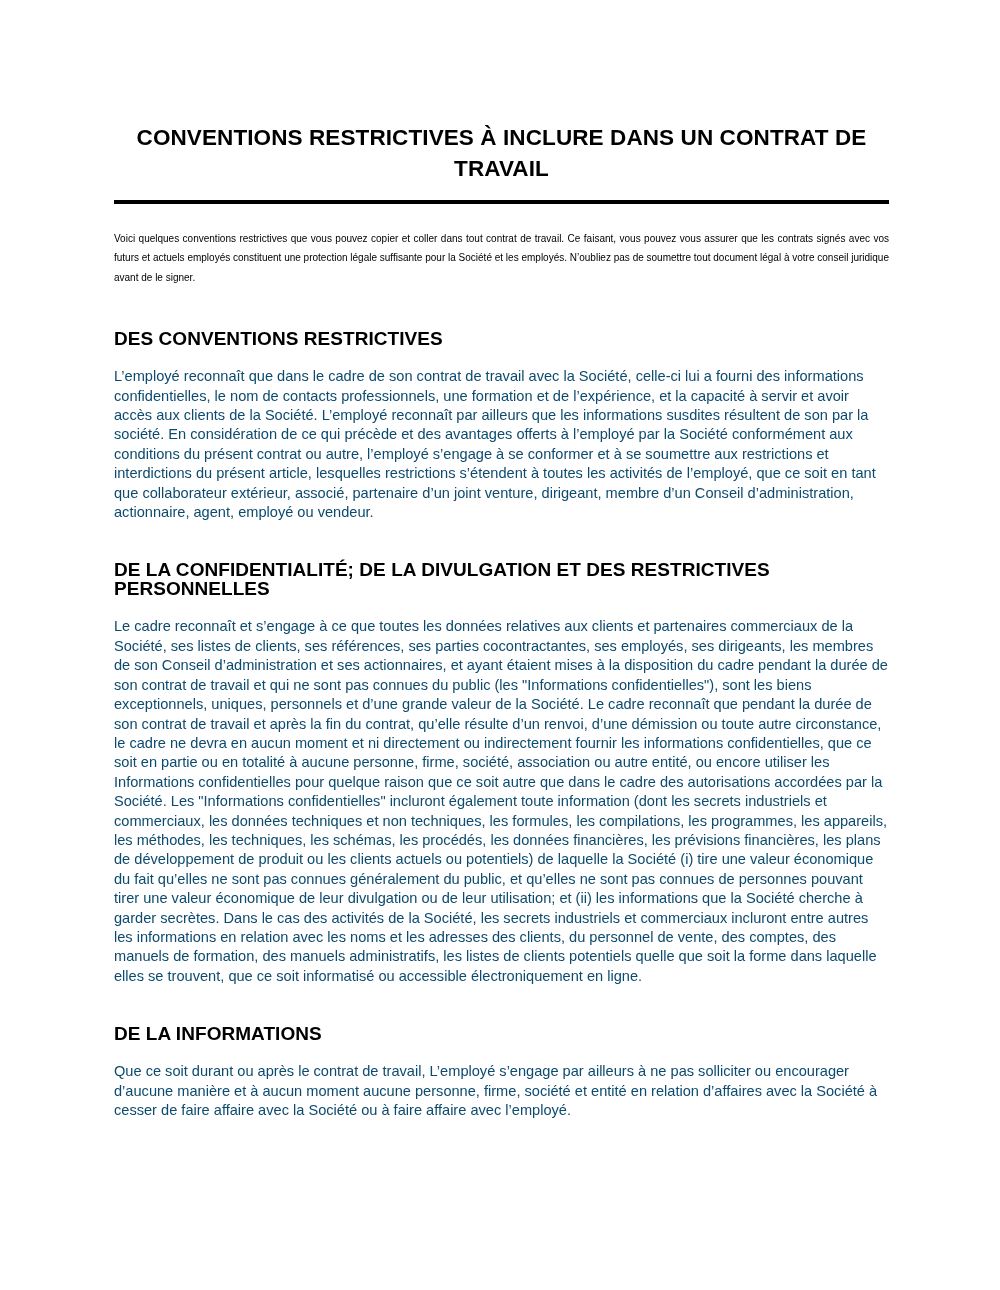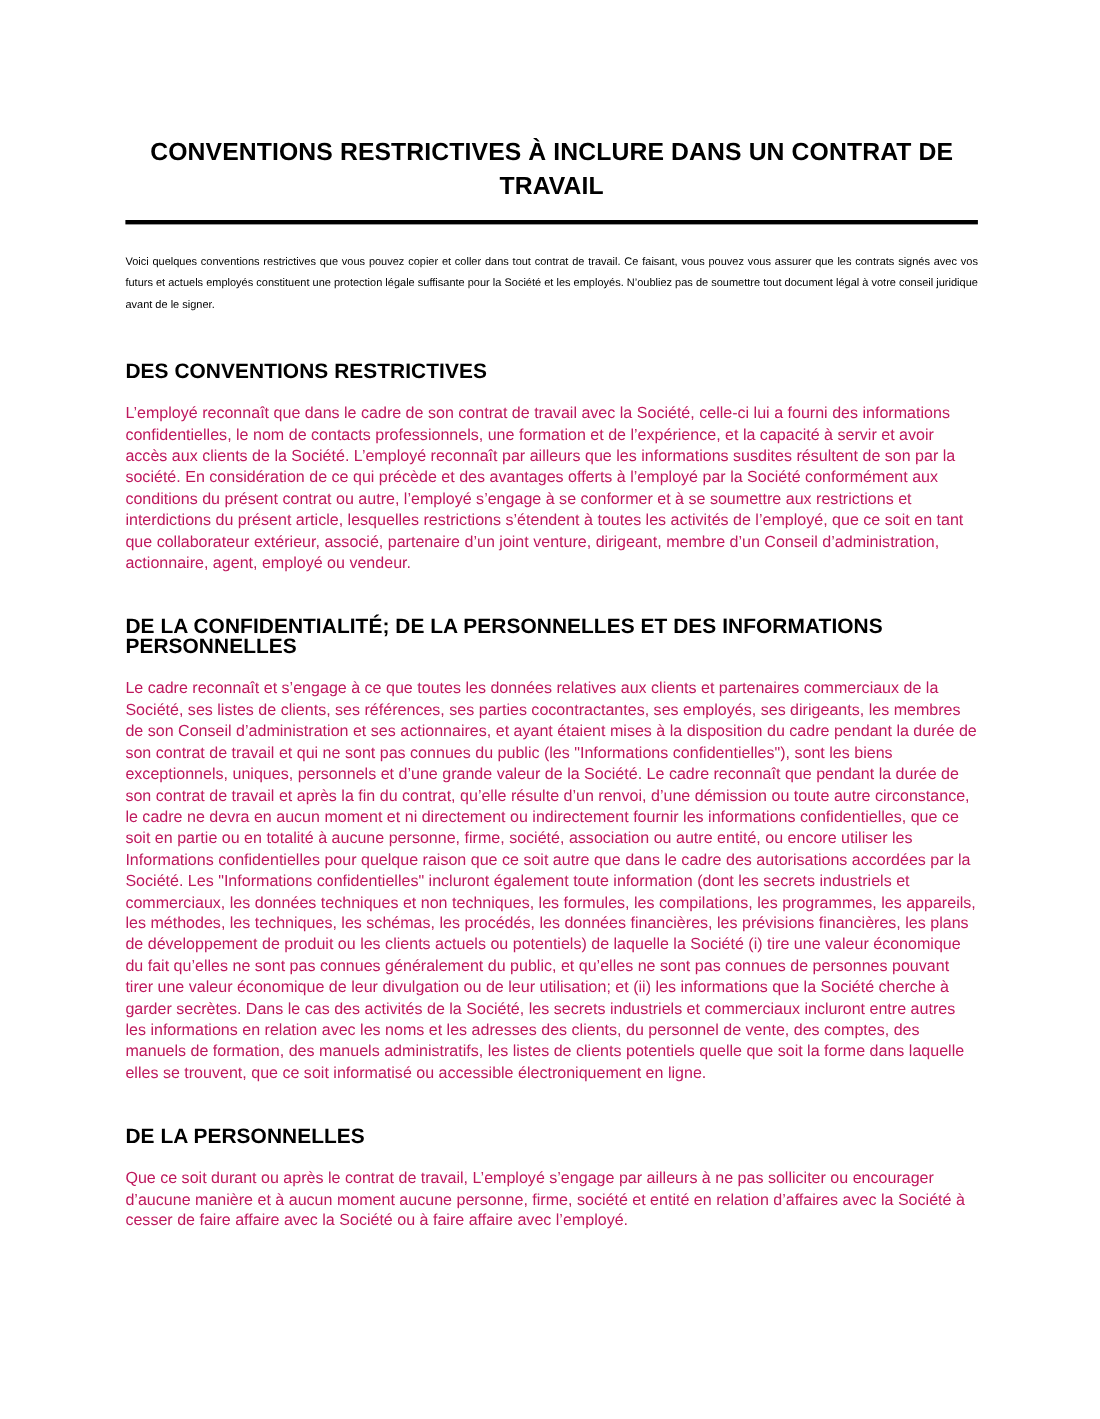--- a/index.html
+++ b/index.html
@@ -67,21 +67,21 @@
     font-weight: bold;
     letter-spacing: 0.05px;
     color: #000000;
   }
 
   .section-body {
     margin: 0;
     font-size: 14.6px;
     line-height: 19.4px;
     text-align: left;
-    color: #be185d;
+    color: #0c4a6e;
     white-space: pre-wrap;
   }
 
   
   .gap-before-s1 { height: 42px; }
   .gap-heading-body { height: 19px; }
   .gap-before-s2 { height: 38px; }
   .gap-before-s3 { height: 38px; }
 </style>
 </head>
@@ -100,27 +100,27 @@
 
     <section class="section">
       <h2 class="section-heading">DES CONVENTIONS RESTRICTIVES</h2>
       <div class="gap-heading-body"></div>
       <p class="section-body">L’employé reconnaît que dans le cadre de son contrat de travail avec la Société, celle-ci lui a fourni des informations confidentielles, le nom de contacts professionnels, une formation et de l’expérience, et la capacité à servir et avoir accès aux clients de la Société. L’employé reconnaît par ailleurs que les informations susdites résultent de son par la société. En considération de ce qui précède et des avantages offerts à l’employé par la Société conformément aux conditions du présent contrat ou autre, l’employé s’engage à se conformer et à se soumettre aux restrictions et interdictions du présent article, lesquelles restrictions s’étendent à toutes les activités de l’employé, que ce soit en tant que collaborateur extérieur, associé, partenaire d’un joint venture, dirigeant, membre d’un Conseil d’administration, actionnaire, agent, employé ou vendeur.</p>
     </section>
 
     <div class="gap-before-s2"></div>
 
     <section class="section">
-      <h2 class="section-heading">DE LA CONFIDENTIALITÉ; DE LA PERSONNELLES ET DES INFORMATIONS PERSONNELLES</h2>
+      <h2 class="section-heading">DE LA CONFIDENTIALITÉ; DE LA DIVULGATION ET DES RESTRICTIVES PERSONNELLES</h2>
       <div class="gap-heading-body"></div>
       <p class="section-body">Le cadre reconnaît et s’engage à ce que toutes les données relatives aux clients et partenaires commerciaux de la Société, ses listes de clients, ses références, ses parties cocontractantes, ses employés, ses dirigeants, les membres de son Conseil d’administration et ses actionnaires, et ayant étaient mises à la disposition du cadre pendant la durée de son contrat de travail et qui ne sont pas connues du public (les "Informations confidentielles"), sont les biens exceptionnels, uniques, personnels et d’une grande valeur de la Société. Le cadre reconnaît que pendant la durée de son contrat de travail et après la fin du contrat, qu’elle résulte d’un renvoi, d’une démission ou toute autre circonstance, le cadre ne devra en aucun moment et ni directement ou indirectement fournir les informations confidentielles, que ce soit en partie ou en totalité à aucune personne, firme, société, association ou autre entité, ou encore utiliser les Informations confidentielles pour quelque raison que ce soit autre que dans le cadre des autorisations accordées par la Société. Les "Informations confidentielles" incluront également toute information (dont les secrets industriels et commerciaux, les données techniques et non techniques, les formules, les compilations, les programmes, les appareils, les méthodes, les techniques, les schémas, les procédés, les données financières, les prévisions financières, les plans de développement de produit ou les clients actuels ou potentiels) de laquelle la Société (i) tire une valeur économique du fait qu’elles ne sont pas connues généralement du public, et qu’elles ne sont pas connues de personnes pouvant tirer une valeur économique de leur divulgation ou de leur utilisation; et (ii) les informations que la Société cherche à  garder secrètes. Dans le cas des activités de la Société, les secrets industriels et commerciaux incluront entre autres les informations en relation avec les noms et les adresses des clients, du personnel de vente, des comptes, des manuels de formation, des manuels administratifs, les listes de clients potentiels quelle que soit la forme dans laquelle elles se trouvent, que ce soit informatisé ou accessible électroniquement en ligne.</p>
     </section>
 
     <div class="gap-before-s3"></div>
 
     <section class="section">
-      <h2 class="section-heading">DE LA PERSONNELLES</h2>
+      <h2 class="section-heading">DE LA INFORMATIONS</h2>
       <div class="gap-heading-body"></div>
       <p class="section-body">Que ce soit durant ou après le contrat de travail, L’employé s’engage par ailleurs à ne pas solliciter ou encourager d’aucune manière et à aucun moment aucune personne, firme, société et entité en relation d’affaires avec la Société à cesser de faire affaire avec la Société ou à faire affaire avec l’employé.</p>
     </section>
 
   </div>
 </div>
 
 </body></html>

